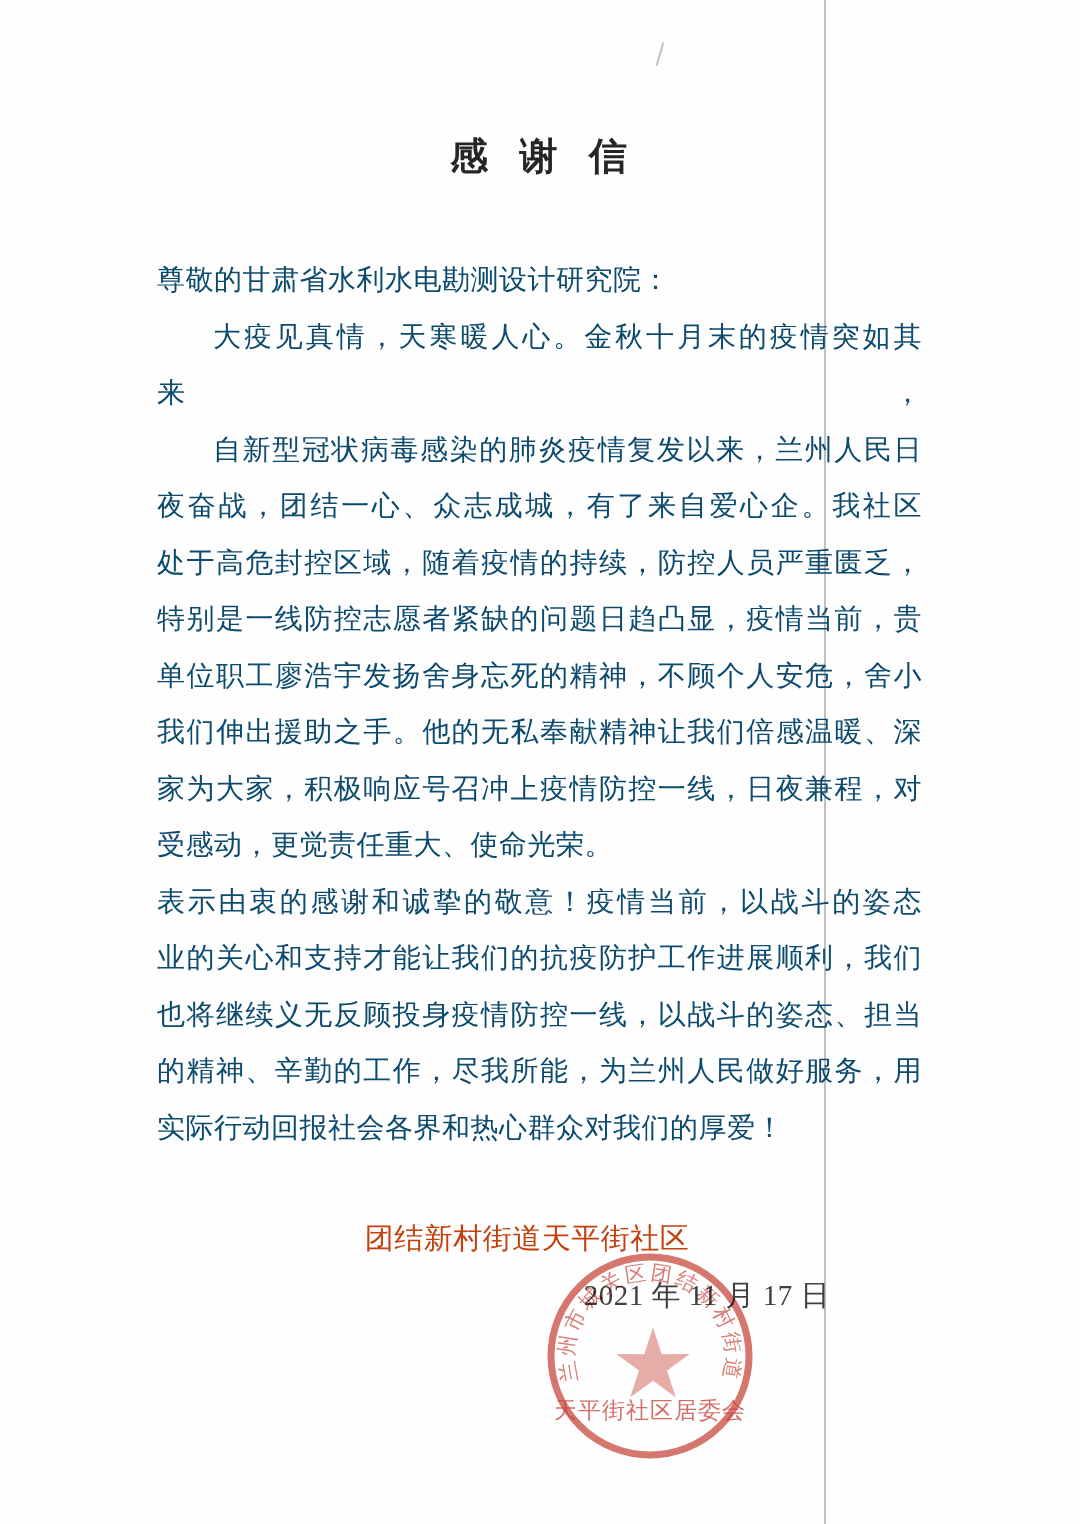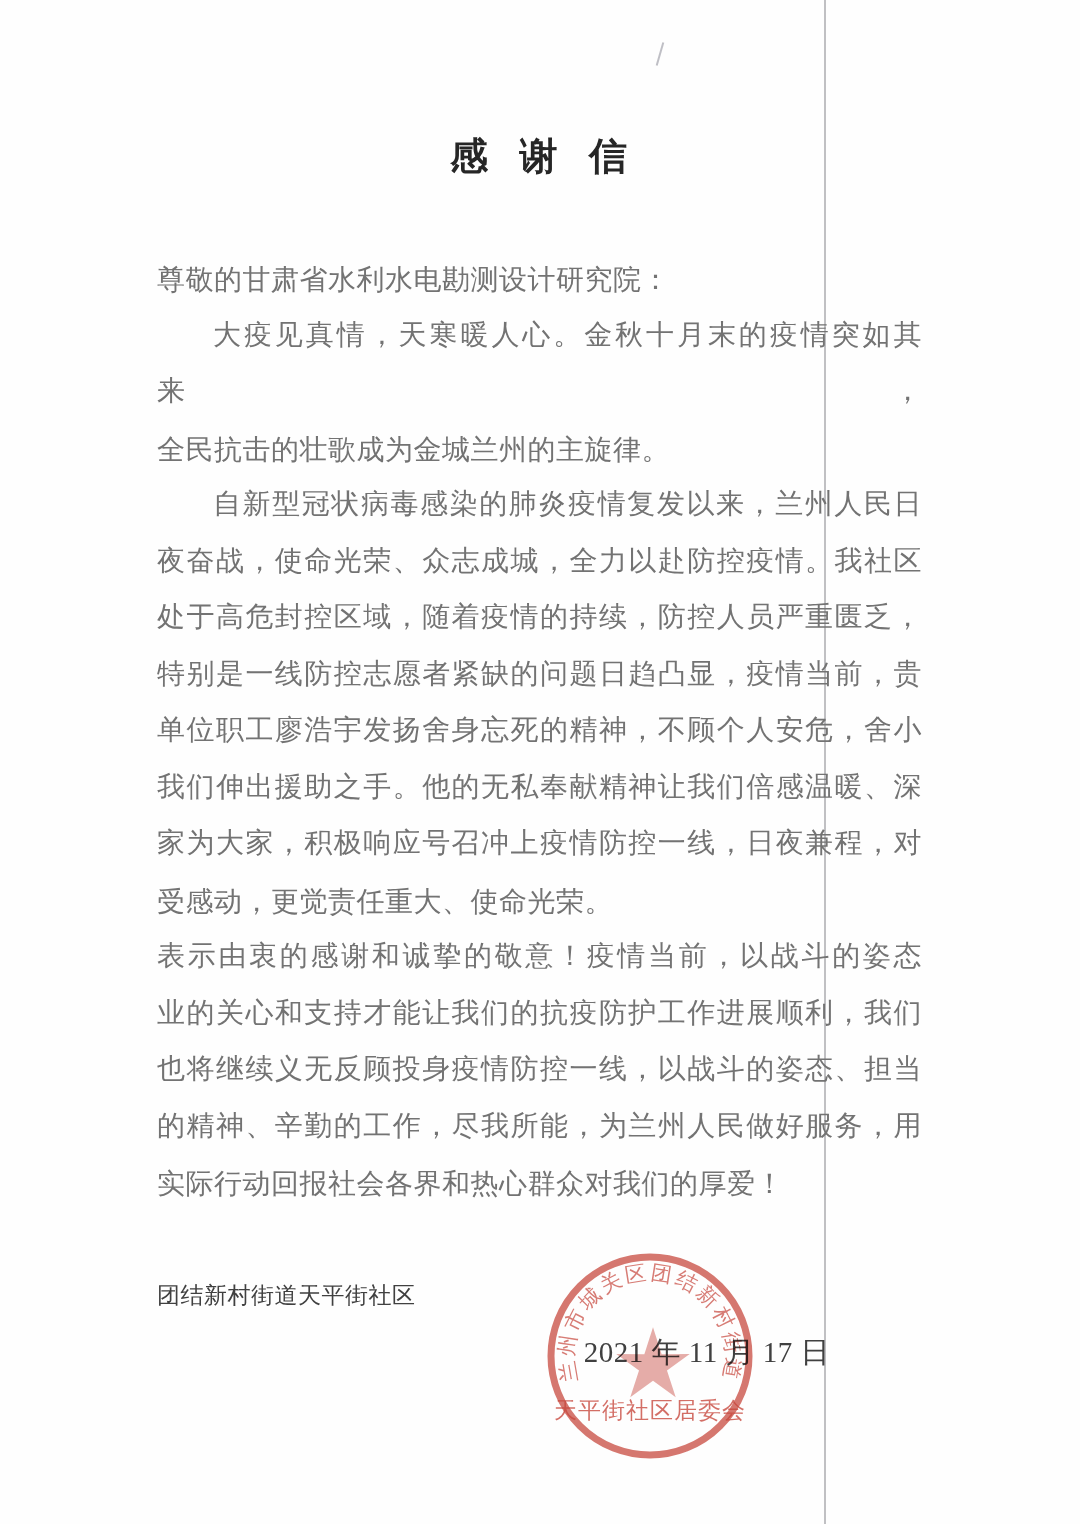--- a/index.html
+++ b/index.html
@@ -45,39 +45,38 @@
     line-height: 52px;
     font-weight: 700;
     letter-spacing: 2px;
     word-spacing: 18px;
     color: #262626;
     margin-bottom: 70px;
   }
   .line {
     font-size: 28px;
     line-height: 56.5px;
-    color: #737373;
+    color: #0c4a6e;
     letter-spacing: 0.5px;
   }
   .just {
     text-align: justify;
     text-align-last: justify;
-    font-family: Liberation Mono, monospace;
   }
   .indent {
     text-indent: 56px;
   }
   .sig-block {
     margin-top: 54px;
   }
   .sig-line {
-    font-size: 23px;
+    font-size: 29px;
     line-height: 57px;
-    color: #404040;
-    text-align: left;
+    color: #c2410c;
+    text-align: center;
     padding-right: 25px;
     letter-spacing: 0.5px;
   }
   .date-line {
     font-size: 29px;
     line-height: 57px;
     color: #404040;
     text-align: right;
     padding-right: 92px;
     letter-spacing: 0.5px;
@@ -101,23 +100,22 @@
   <div class="scan-line"></div>
   <div class="scan-tick"></div>
 
   <div class="content">
 
     <div class="title">感 谢 信</div>
 
     <div class="line">尊敬的甘肃省水利水电勘测设计研究院：</div>
 
     <div class="line just indent">大疫见真情，天寒暖人心。金秋十月末的疫情突如其来，</div>
-    <div class="line">全民抗击的壮歌成为金城兰州的主旋律。</div>
     <div class="line just indent">自新型冠状病毒感染的肺炎疫情复发以来，兰州人民日</div>
-    <div class="line just">夜奋战，使命光荣、众志成城，全力以赴防控疫情。我社区</div>
+    <div class="line just">夜奋战，团结一心、众志成城，有了来自爱心企。我社区</div>
     <div class="line just">处于高危封控区域，随着疫情的持续，防控人员严重匮乏，</div>
     <div class="line just">特别是一线防控志愿者紧缺的问题日趋凸显，疫情当前，贵</div>
     <div class="line just">单位职工廖浩宇发扬舍身忘死的精神，不顾个人安危，舍小</div>
     <div class="line just">我们伸出援助之手。他的无私奉献精神让我们倍感温暖、深</div>
     <div class="line just">家为大家，积极响应号召冲上疫情防控一线，日夜兼程，对</div>
     <div class="line">受感动，更觉责任重大、使命光荣。</div>
     <div class="line just">表示由衷的感谢和诚挚的敬意！疫情当前，以战斗的姿态</div>
     <div class="line just">业的关心和支持才能让我们的抗疫防护工作进展顺利，我们</div>
     <div class="line just">也将继续义无反顾投身疫情防控一线，以战斗的姿态、担当</div>
     <div class="line just">的精神、辛勤的工作，尽我所能，为兰州人民做好服务，用</div>

